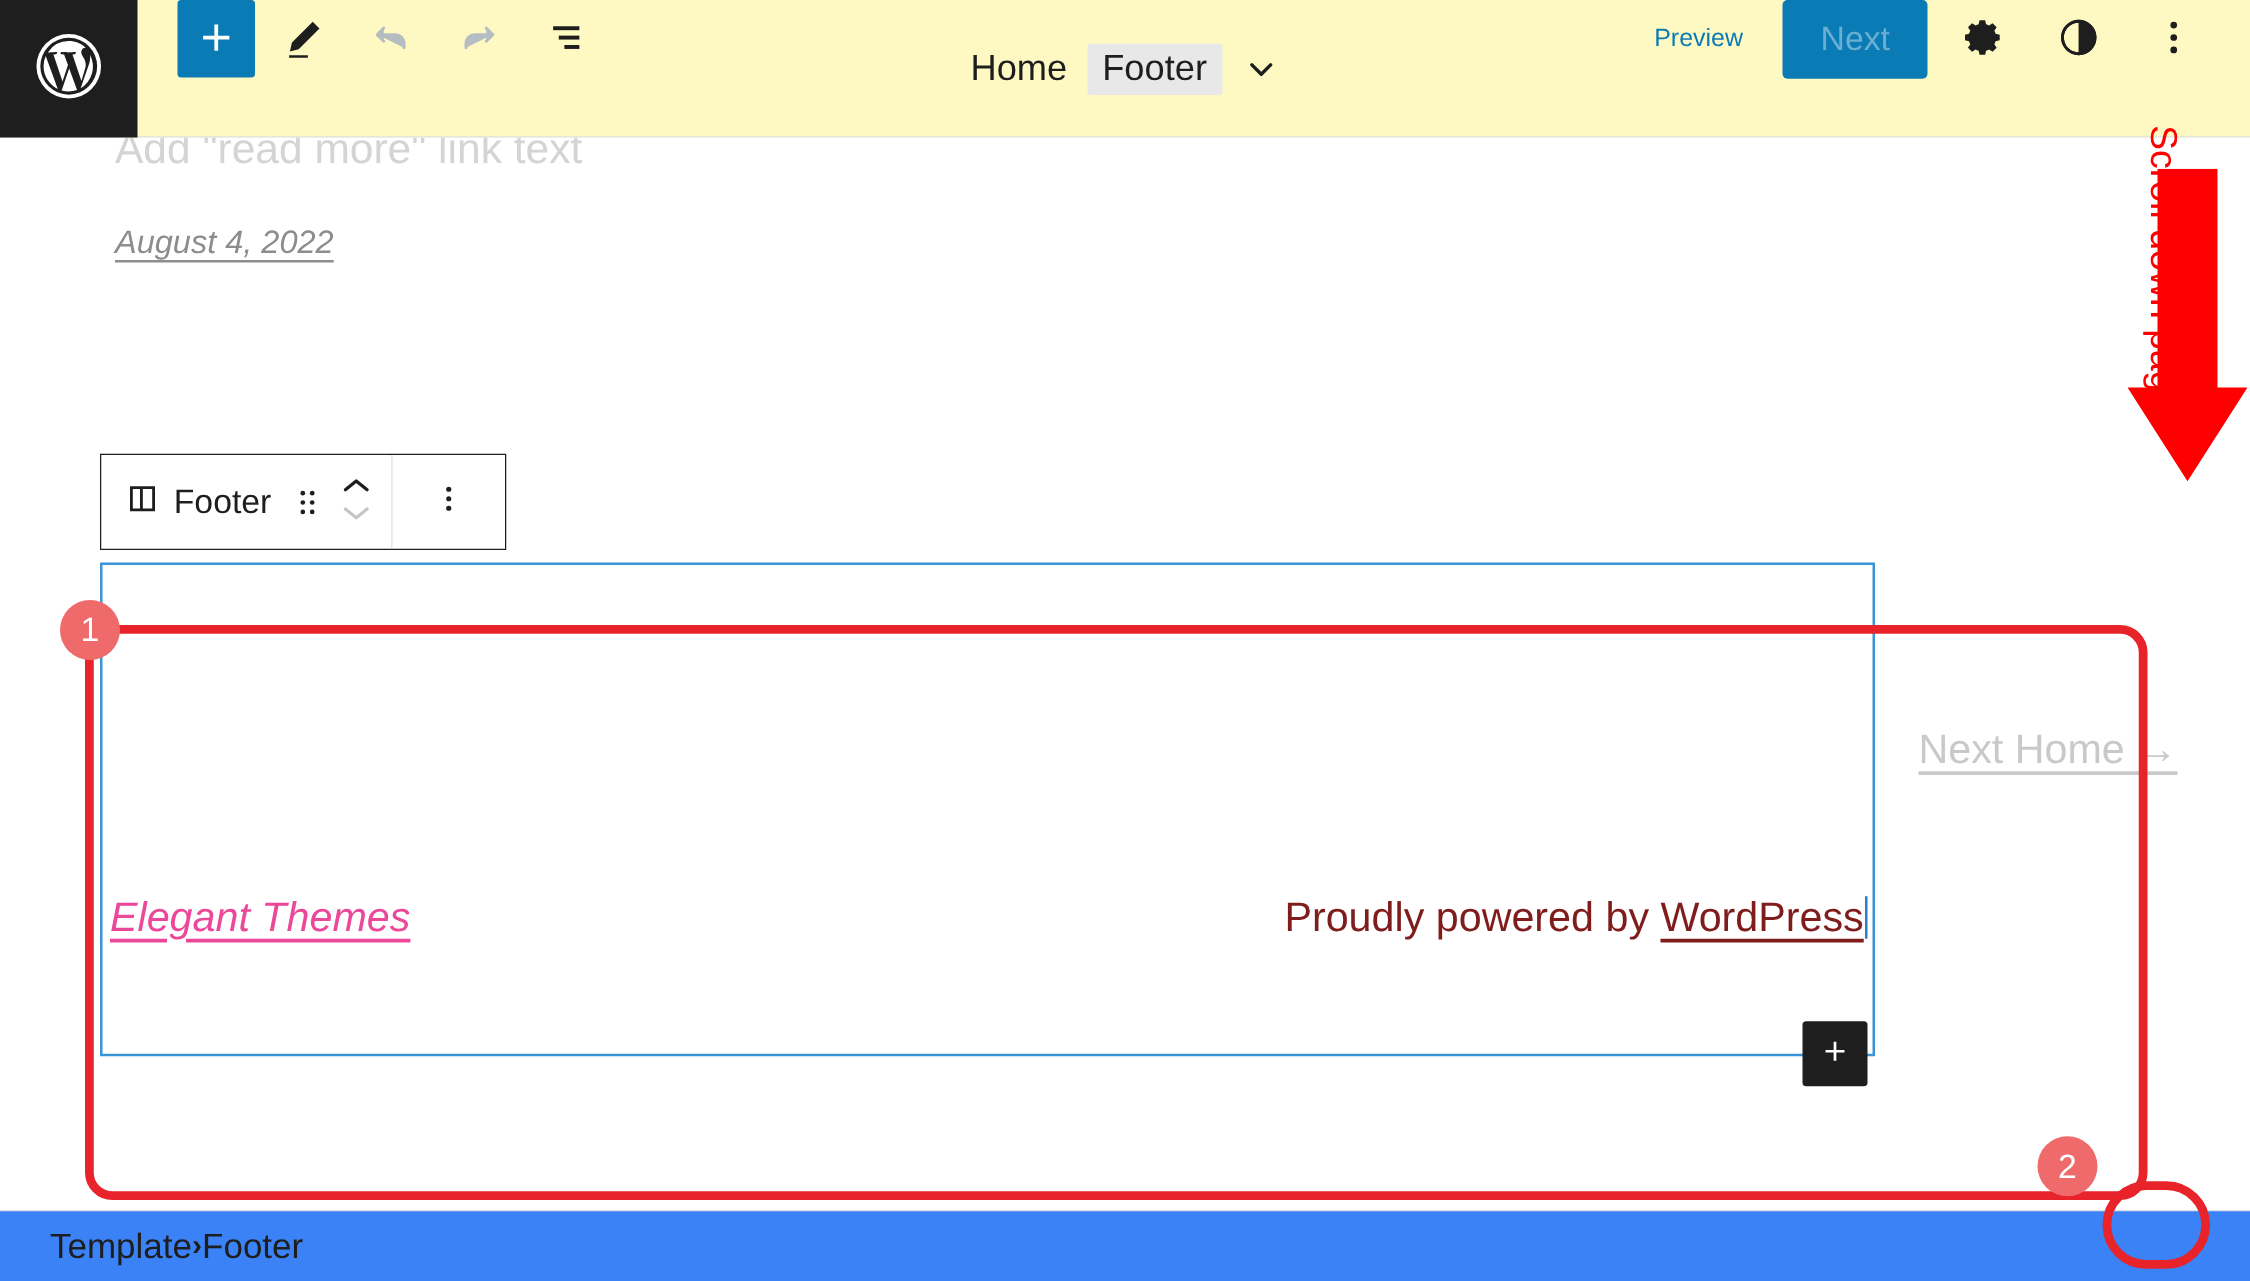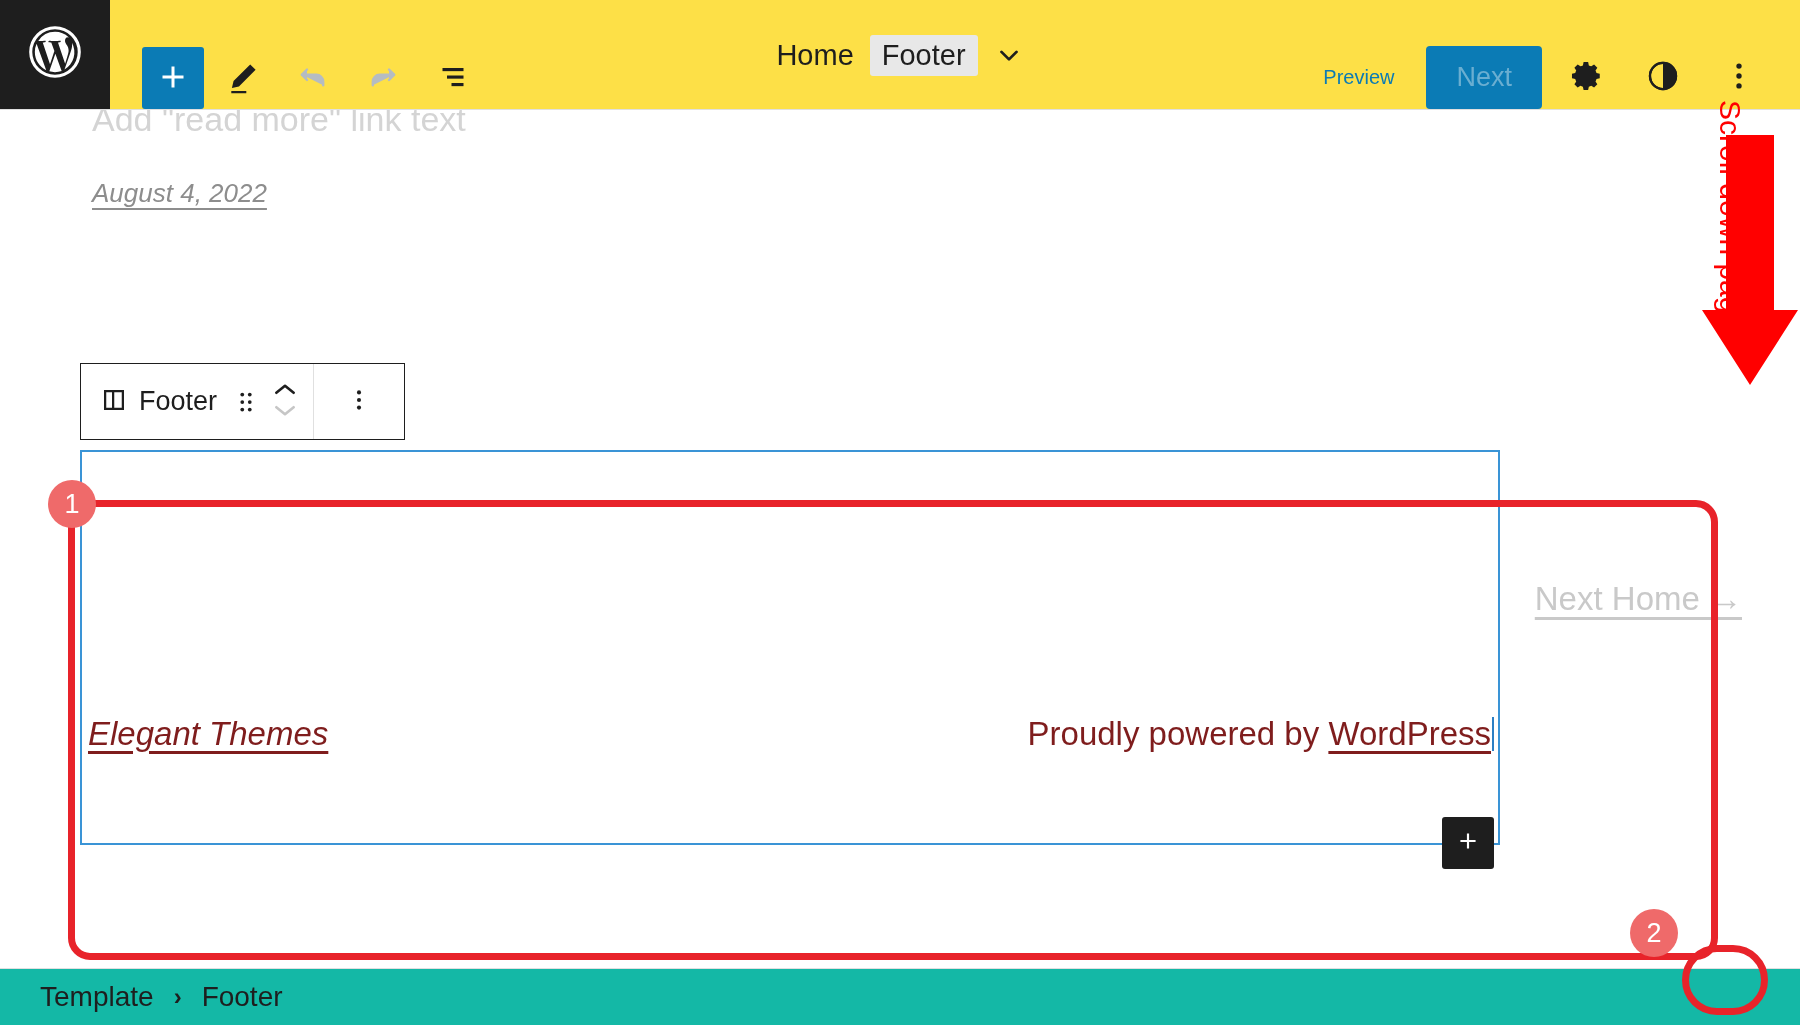--- a/index.html
+++ b/index.html
@@ -8,22 +8,22 @@
     overflow: hidden;
     background: #ffffff;
     font-family: "Liberation Sans", sans-serif;
   }
 
   #app { position: relative; width: 1800px; height: 1025px; background:#fff; }
 
   
   .topbar {
     position: absolute; top:0; left:0; width:1800px; height:110px;
-    background:#fde047; border-bottom:1px solid #e0e0e0;
-    display:flex; align-items:flex-end; z-index:40;
+    background:#fef9c3; border-bottom:1px solid #e0e0e0;
+    display:flex; align-items:flex-start; z-index:40;
   }
   .wp-logo-btn {
     width:110px; height:110px; background:#1e1e1e;
     display:flex; align-items:center; justify-content:center;
     flex:0 0 110px; cursor:pointer;
   }
   .wp-logo-btn svg { width:62px; height:62px; }
 
   .tb-left { display:flex; align-items:center; gap:8px; padding-left:32px; }
   .tb-btn {
@@ -101,21 +101,21 @@
     position:absolute; left:80px; top:340px; width:1420px; height:395px;
     border:2px solid #3a94d6;
     background:#fff;
   }
   .footer-inner {
     position:absolute; left:0; right:0; bottom:90px;
     display:flex; align-items:center; justify-content:space-between;
     padding:0 4px 0 6px;
   }
   .ft-left {
-    font-size:33px; font-style:italic; color:#7f1d1d;
+    font-size:33px; font-style:italic; color:#ec4899;
     text-decoration:underline; text-underline-offset:6px;
   }
   .ft-right { font-size:33px; color:#7f1d1d; white-space:nowrap; }
   .ft-right .wp-link { text-decoration:underline; text-underline-offset:6px; }
   .caret-bar {
     display:inline-block; width:2px; height:34px; background:#2b7fc4;
     vertical-align:-6px; margin-left:1px;
   }
 
   .add-block-btn {
@@ -148,22 +148,22 @@
   .bt-drag { width:34px; height:44px; display:flex; align-items:center; justify-content:center; cursor:grab; }
   .bt-movers { display:flex; flex-direction:column; align-items:center; justify-content:center; gap:2px; width:44px; cursor:pointer; }
   .bt-movers svg { width:26px; height:16px; }
   .bt-replace { font-size:27px; color:#1e1e1e; padding:0 22px; cursor:pointer; background:none; border:none; font-family:inherit; }
   .bt-more { padding:0 26px; display:flex; align-items:center; cursor:pointer; }
   .bt-more svg { width:26px; height:26px; fill:#1e1e1e; }
 
   
   .breadcrumb-bar {
     position:absolute; left:0; bottom:0; width:1800px; height:57px;
-    background:#14b8a6; border-top:1px solid #e0e0e0;
-    display:flex; align-items:center; padding-left:40px; gap:20px;
+    background:#3b82f6; border-top:1px solid #e0e0e0;
+    display:flex; align-items:center; padding-left:40px; 
     z-index:35;
   }
   .bc-item { font-size:28px; color:#1e1e1e; cursor:pointer; }
   .bc-sep { font-size:24px; color:#1e1e1e; font-weight:bold; }
 
   
   .anno-rect {
     position:absolute; left:68px; top:500px; width:1650px; height:460px;
     border:7px solid #e8232a; border-radius:22px;
     pointer-events:none; z-index:50;

